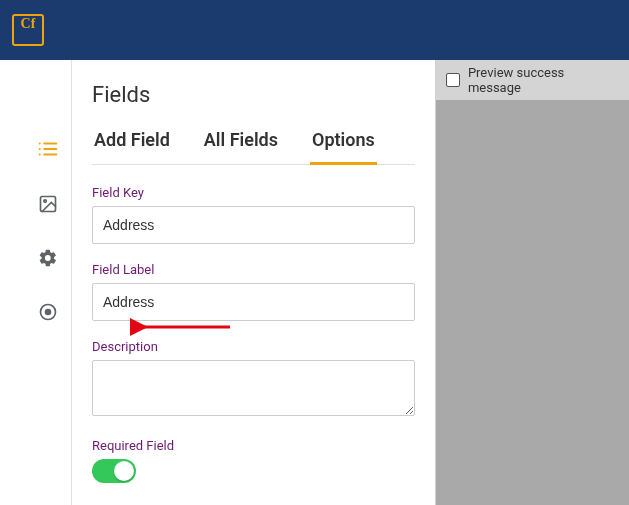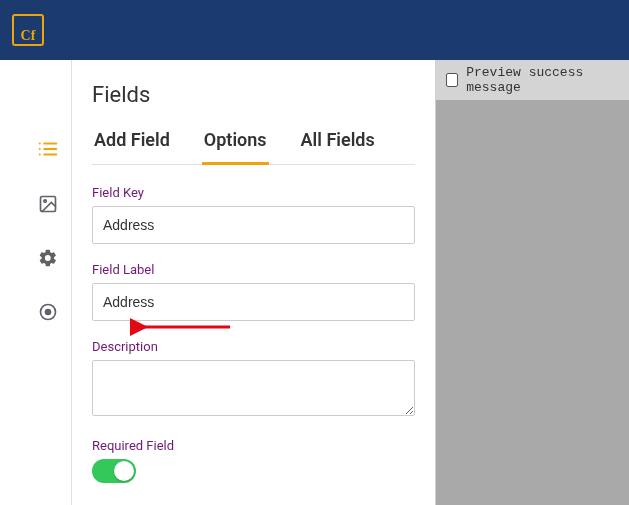--- a/index.html
+++ b/index.html
@@ -1,38 +1,38 @@
 <!DOCTYPE html>
 <html><head>
 <meta charset="utf-8">
 <style>
   * { box-sizing: border-box; margin: 0; padding: 0; }
   body { font-family: -apple-system, BlinkMacSystemFont, "Segoe UI", Roboto, Arial, sans-serif; background: #fff; width: 629px; height: 505px; overflow: hidden; }
   .topbar { background: #1b3a6e; height: 60px; display: flex; align-items: center; padding: 0 12px; }
-  .logo-box { width: 32px; height: 32px; border: 2px solid #f0a30a; border-radius: 3px; display: flex; align-items: flex-end; justify-content: center; color: #f0a30a; font-weight: bold; font-size: 14px; font-family: Georgia, serif; margin-right: 10px; }
+  .logo-box { width: 32px; height: 32px; border: 2px solid #f0a30a; border-radius: 3px; display: flex; align-items: flex-start; justify-content: center; color: #f0a30a; font-weight: bold; font-size: 14px; font-family: Georgia, serif; margin-right: 10px; }
   .logo-text { color: #fff; font-size: 17px; letter-spacing: 0.2px; font-weight: 500; }
   .body-area { display: flex; height: 445px; position: relative; padding-left: 24px; }
   .sidebar { width: 47px; background: #fff; display: flex; flex-direction: column; align-items: center; padding-top: 78px; gap: 30px; }
   .sidebar .icon { color: #5f6368; cursor: pointer; }
   .sidebar .icon.active { color: #f0a30a; }
   .main { width: 365px; background: #fff; border-left: 1px solid #e0e0e0; border-right: 1px solid #d0d0d0; padding: 22px 20px 20px 20px; overflow: hidden; }
   .page-title { font-size: 22px; color: #333; font-weight: 400; margin-bottom: 22px; }
   .tabs { display: flex; gap: 30px; border-bottom: 1px solid #e0e0e0; margin-bottom: 20px; font-size: 18px; }
   .tab { padding: 0 2px 12px 2px; cursor: pointer; color: #333; font-weight: 600; }
   .tab.active { border-bottom: 3px solid #f0a30a; margin-bottom: -1px; }
   .section-head { display: flex; align-items: center; justify-content: space-between; margin-bottom: 18px; }
   .section-title { font-size: 16px; color: #333; }
   .section-id { color: #999; font-size: 13px; margin-left: 6px; }
   .more-icon { color: #555; cursor: pointer; padding: 4px; }
   .field-label { font-size: 13px; color: #701a75; margin-bottom: 6px; display: block; }
   .text-input { width: 100%; height: 38px; border: 1px solid #ccc; border-radius: 2px; padding: 0 10px; font-size: 14px; color: #333; margin-bottom: 18px; }
   .textarea-input { width: 100%; height: 56px; border: 1px solid #ccc; border-radius: 2px; padding: 8px 10px; font-size: 14px; color: #333; margin-bottom: 18px; resize: both; }
   .toggle { width: 44px; height: 24px; border-radius: 12px; background: #34c759; position: relative; cursor: pointer; }
   .toggle .knob { width: 20px; height: 20px; background: #fff; border-radius: 50%; position: absolute; top: 2px; right: 2px; box-shadow: 0 1px 2px rgba(0,0,0,0.2); }
-  .preview-pane { flex: 1; background: #a9a9a9; position: relative; font-family: Liberation Mono, monospace; }
+  .preview-pane { flex: 1; background: #a9a9a9; position: relative; }
   .preview-bar { position: absolute; top: 0; left: 0; right: 0; height: 40px; background: #d4d4d4; display: flex; align-items: center; padding: 0 10px; gap: 8px; font-size: 13px; color: #333; }
   .checkbox { width: 14px; height: 14px; border: 1.5px solid #555; border-radius: 2px; background: #fff; cursor: pointer; }
   .arrow { position: absolute; top: 257px; left: 130px; pointer-events:none; }
   .field-key-wrap { position: relative; }
 </style>
 </head>
 <body>
 
 <div class="topbar">
   <div class="logo-box">
@@ -70,22 +70,22 @@
           <circle cx="12" cy="12" r="3" fill="currentColor"></circle>
         </svg>
     </div>
   </div>
 
   <div class="main">
     <div class="page-title">Fields</div>
 
     <div class="tabs">
       <div class="tab">Add Field</div>
+      <div class="tab">All Fields</div>
       <div class="tab active">Options</div>
-      <div class="tab">All Fields</div>
     </div>
 
 
     <div class="field-key-wrap">
       <label class="field-label">Field Key</label>
       <input class="text-input" type="text" value="Address" style="">
     </div>
 
     <label class="field-label">Field Label</label>
     <input class="text-input" type="text" value="Address" style="">

